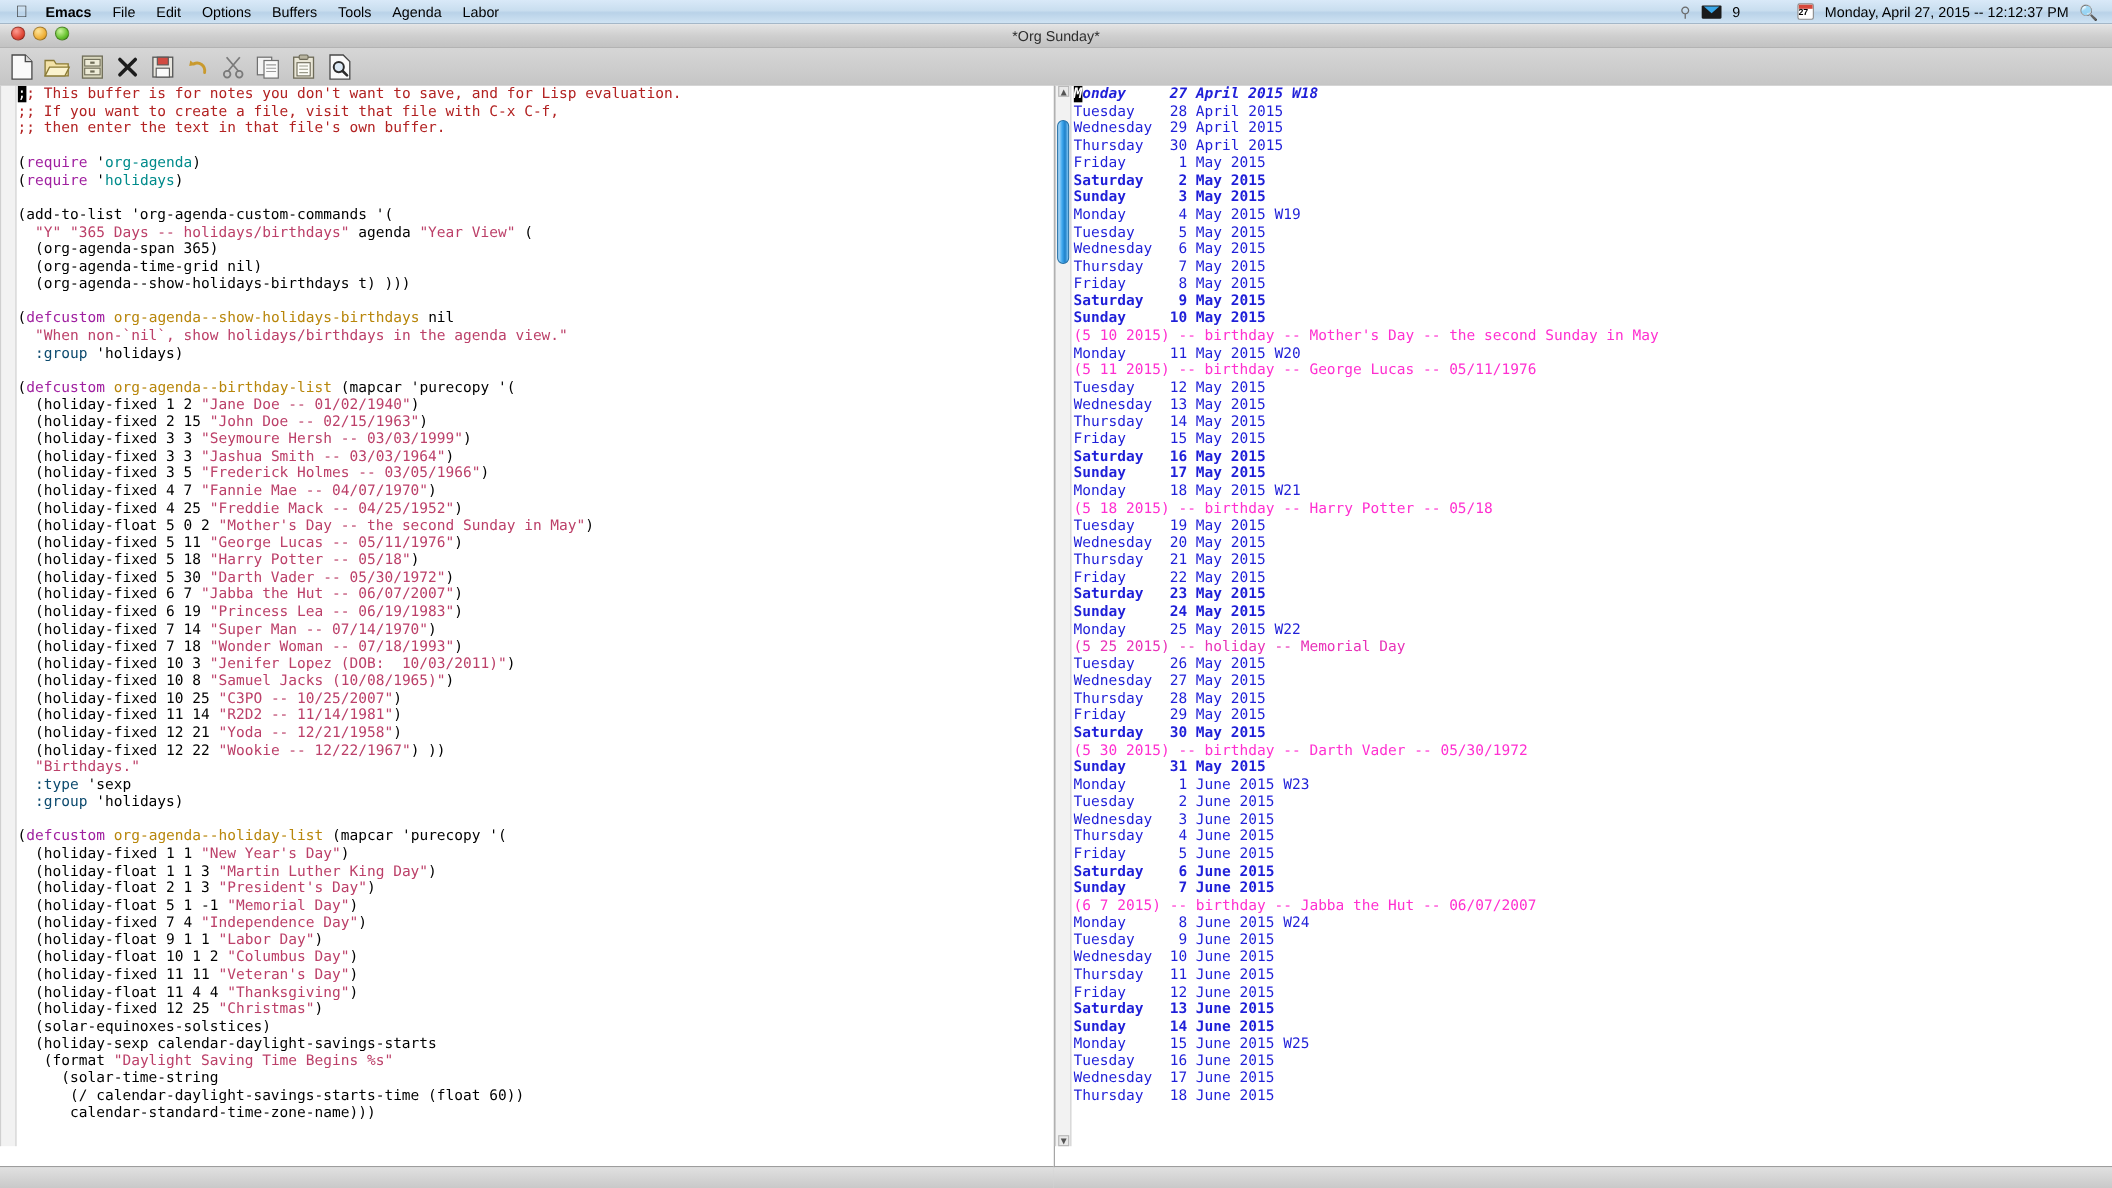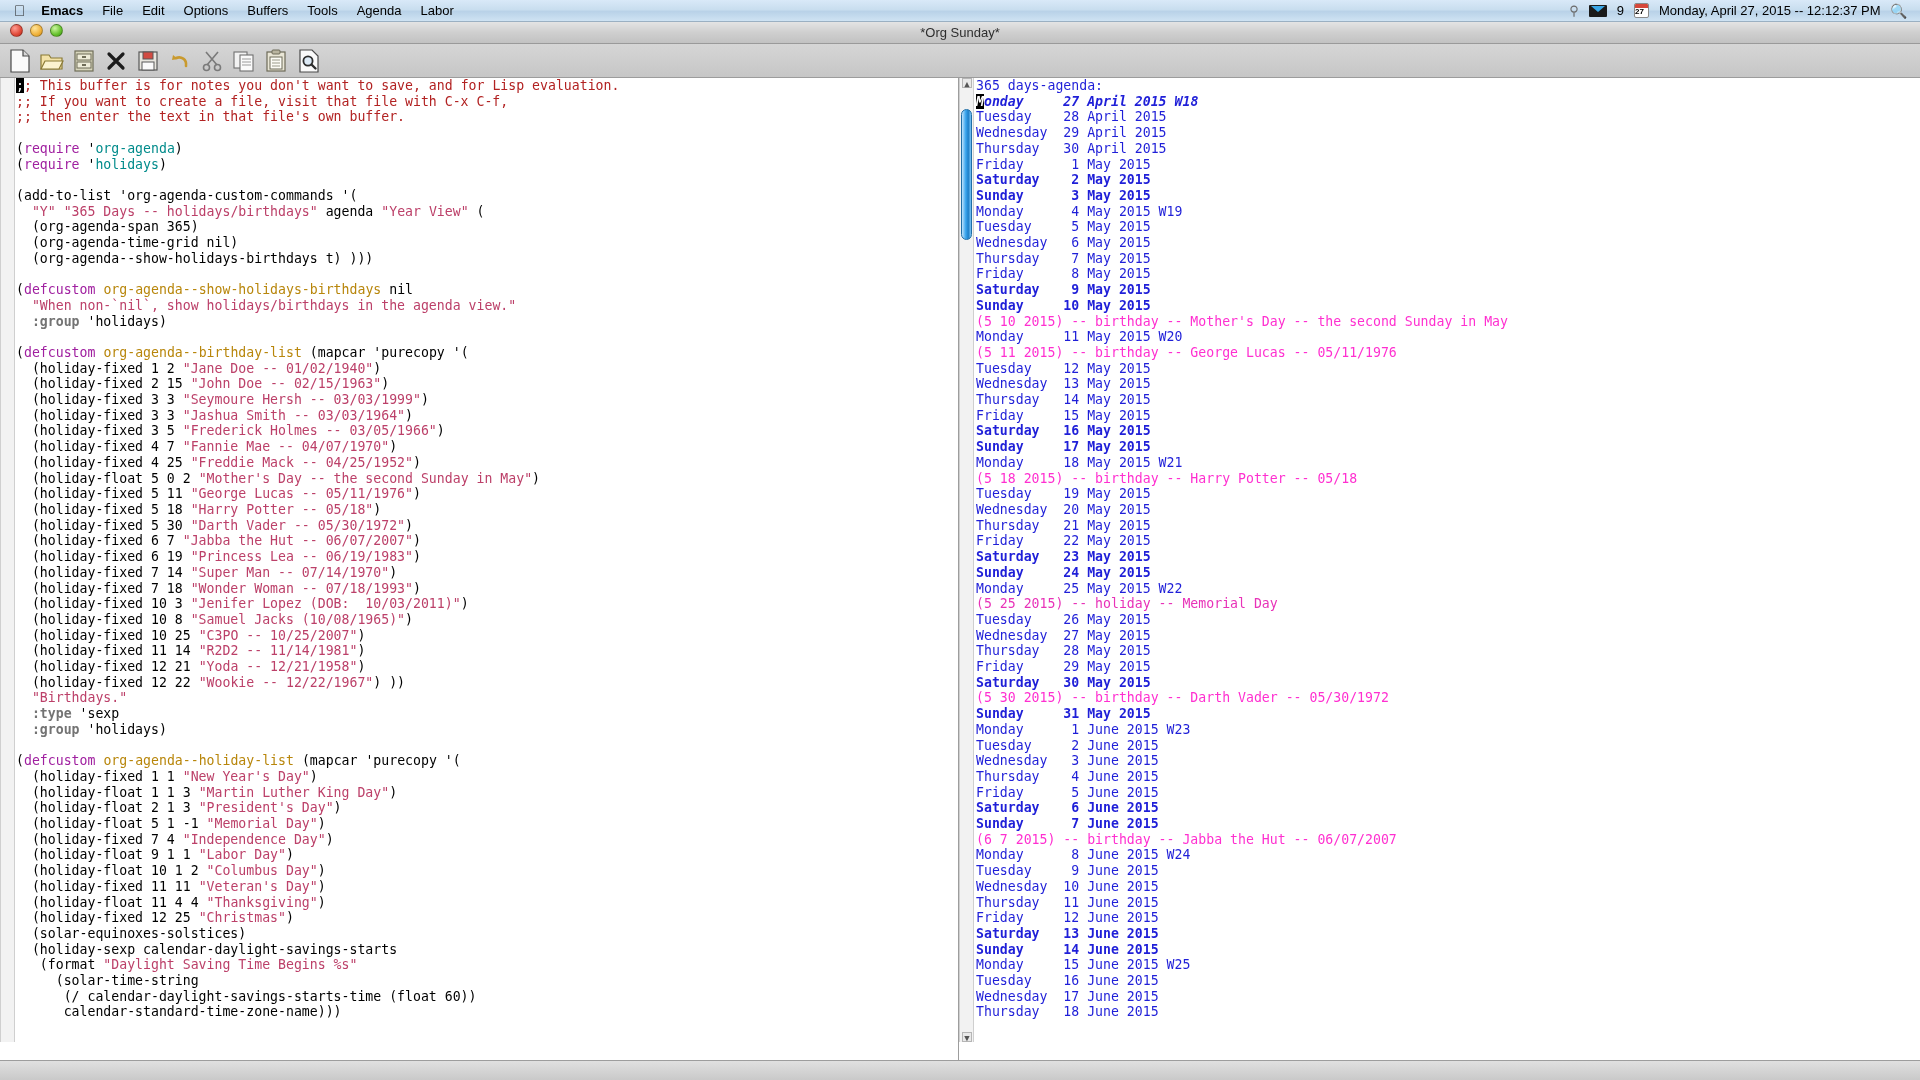--- a/index.html
+++ b/index.html
@@ -28,21 +28,21 @@
   }
   #menubar .mitem { margin-right: 19px; white-space: nowrap; }
   #menubar .mitem.bold { font-weight: bold; text-align: right; }
   #menubar .spacer { flex: 1; }
   #menubar .right { display: flex; align-items: center; gap: 10px; margin-right: 12px; }
   #menubar .right .txt { white-space: nowrap; }
   .mini-cal {
     display: inline-block; width: 15px; height: 15px;
     border: 1px solid #8a8a8a; border-radius: 2px; background: #fff;
     font-size: 8px; text-align: left; line-height: 14px;
-    font-weight: bold; color: #000; position: relative; overflow: hidden;
+    font-weight: bold; color: #000; position: relative; overflow: hidden; margin-left: 42px;
   }
   .mini-cal::before {
     content: ""; position: absolute; top: 0; left: 0; right: 0; height: 4px;
     background: #d6483b;
   }
   .mini-cal span { position: relative; top: 1px; }
   .env-icon { width: 18px; height: 12px; background: #1a1a1a; position: relative; border-radius: 1px; }
   .env-icon::after {
     content: ""; position: absolute; top: 1px; left: 2px;
     border-left: 7px solid transparent; border-right: 7px solid transparent;
@@ -147,21 +147,21 @@
     position: absolute; top: 0; left: 0; width: 1px; height: 1002px;
     background: #9d9d9d;
   }
 
   
   .c-comment { color: #b22222; }
   .c-kw      { color: #a020a0; }
   .c-fname   { color: #b8860b; }
   .c-str     { color: #bc4069; }
   .c-const   { color: #008b8b; }
-  .c-prop    { color: #737373; font-weight: bold; }
+  .c-prop    { color: #0c4a6e; }
   .c-plain   { color: #000000; }
   .a-date    { color: #1f1fd8; }
   .a-today   { color: #1f1fd8; font-weight: bold; font-style: italic; }
   .a-weekend { color: #1f1fd8; font-weight: bold; }
   .a-bday    { color: #ff2fd0; }
   .a-holiday { color: #e832b8; }
   .cursor-blk{ background: #000000; color: #ffffff; }
 </style>
 </head>
 <body>
@@ -282,20 +282,19 @@
   </div>
 
   <div class="pane" id="pane-right">
     <div class="vdivider"></div>
     <div class="scrollbar-col" style="left:1px;">
       <div class="scroll-arrow" style="top:0;">▲</div>
       <div class="scroll-thumb" id="agenda-thumb" style="top: 30.8px; height: 131.6px;"></div>
       <div class="scroll-arrow" style="bottom:0;">▼</div>
     </div>
     <div class="buffer" style="left:18px; right:0;">
-      <div class="code" style="color:#1f1fd8;">365 days-agenda:</div>
       <div class="code" id="agenda-lines"><div><span class="a-today"><span class="cursor-blk">M</span>onday     27 April 2015 W18</span></div><div><span class="a-date">Tuesday    28 April 2015</span></div><div><span class="a-date">Wednesday  29 April 2015</span></div><div><span class="a-date">Thursday   30 April 2015</span></div><div><span class="a-date">Friday      1 May 2015</span></div><div><span class="a-weekend">Saturday    2 May 2015</span></div><div><span class="a-weekend">Sunday      3 May 2015</span></div><div><span class="a-date">Monday      4 May 2015 W19</span></div><div><span class="a-date">Tuesday     5 May 2015</span></div><div><span class="a-date">Wednesday   6 May 2015</span></div><div><span class="a-date">Thursday    7 May 2015</span></div><div><span class="a-date">Friday      8 May 2015</span></div><div><span class="a-weekend">Saturday    9 May 2015</span></div><div><span class="a-weekend">Sunday     10 May 2015</span></div><div><span class="a-bday">(5 10 2015) -- birthday -- Mother's Day -- the second Sunday in May</span></div><div><span class="a-date">Monday     11 May 2015 W20</span></div><div><span class="a-bday">(5 11 2015) -- birthday -- George Lucas -- 05/11/1976</span></div><div><span class="a-date">Tuesday    12 May 2015</span></div><div><span class="a-date">Wednesday  13 May 2015</span></div><div><span class="a-date">Thursday   14 May 2015</span></div><div><span class="a-date">Friday     15 May 2015</span></div><div><span class="a-weekend">Saturday   16 May 2015</span></div><div><span class="a-weekend">Sunday     17 May 2015</span></div><div><span class="a-date">Monday     18 May 2015 W21</span></div><div><span class="a-bday">(5 18 2015) -- birthday -- Harry Potter -- 05/18</span></div><div><span class="a-date">Tuesday    19 May 2015</span></div><div><span class="a-date">Wednesday  20 May 2015</span></div><div><span class="a-date">Thursday   21 May 2015</span></div><div><span class="a-date">Friday     22 May 2015</span></div><div><span class="a-weekend">Saturday   23 May 2015</span></div><div><span class="a-weekend">Sunday     24 May 2015</span></div><div><span class="a-date">Monday     25 May 2015 W22</span></div><div><span class="a-holiday">(5 25 2015) -- holiday -- Memorial Day</span></div><div><span class="a-date">Tuesday    26 May 2015</span></div><div><span class="a-date">Wednesday  27 May 2015</span></div><div><span class="a-date">Thursday   28 May 2015</span></div><div><span class="a-date">Friday     29 May 2015</span></div><div><span class="a-weekend">Saturday   30 May 2015</span></div><div><span class="a-bday">(5 30 2015) -- birthday -- Darth Vader -- 05/30/1972</span></div><div><span class="a-weekend">Sunday     31 May 2015</span></div><div><span class="a-date">Monday      1 June 2015 W23</span></div><div><span class="a-date">Tuesday     2 June 2015</span></div><div><span class="a-date">Wednesday   3 June 2015</span></div><div><span class="a-date">Thursday    4 June 2015</span></div><div><span class="a-date">Friday      5 June 2015</span></div><div><span class="a-weekend">Saturday    6 June 2015</span></div><div><span class="a-weekend">Sunday      7 June 2015</span></div><div><span class="a-bday">(6 7 2015) -- birthday -- Jabba the Hut -- 06/07/2007</span></div><div><span class="a-date">Monday      8 June 2015 W24</span></div><div><span class="a-date">Tuesday     9 June 2015</span></div><div><span class="a-date">Wednesday  10 June 2015</span></div><div><span class="a-date">Thursday   11 June 2015</span></div><div><span class="a-date">Friday     12 June 2015</span></div><div><span class="a-weekend">Saturday   13 June 2015</span></div><div><span class="a-weekend">Sunday     14 June 2015</span></div><div><span class="a-date">Monday     15 June 2015 W25</span></div><div><span class="a-date">Tuesday    16 June 2015</span></div><div><span class="a-date">Wednesday  17 June 2015</span></div><div><span class="a-date">Thursday   18 June 2015</span></div></div>
     </div>
     <div class="modeline">
       <span style="display:inline-block;width:36px;"></span>
     </div>
   </div>
 </div>
 
 </body></html>

